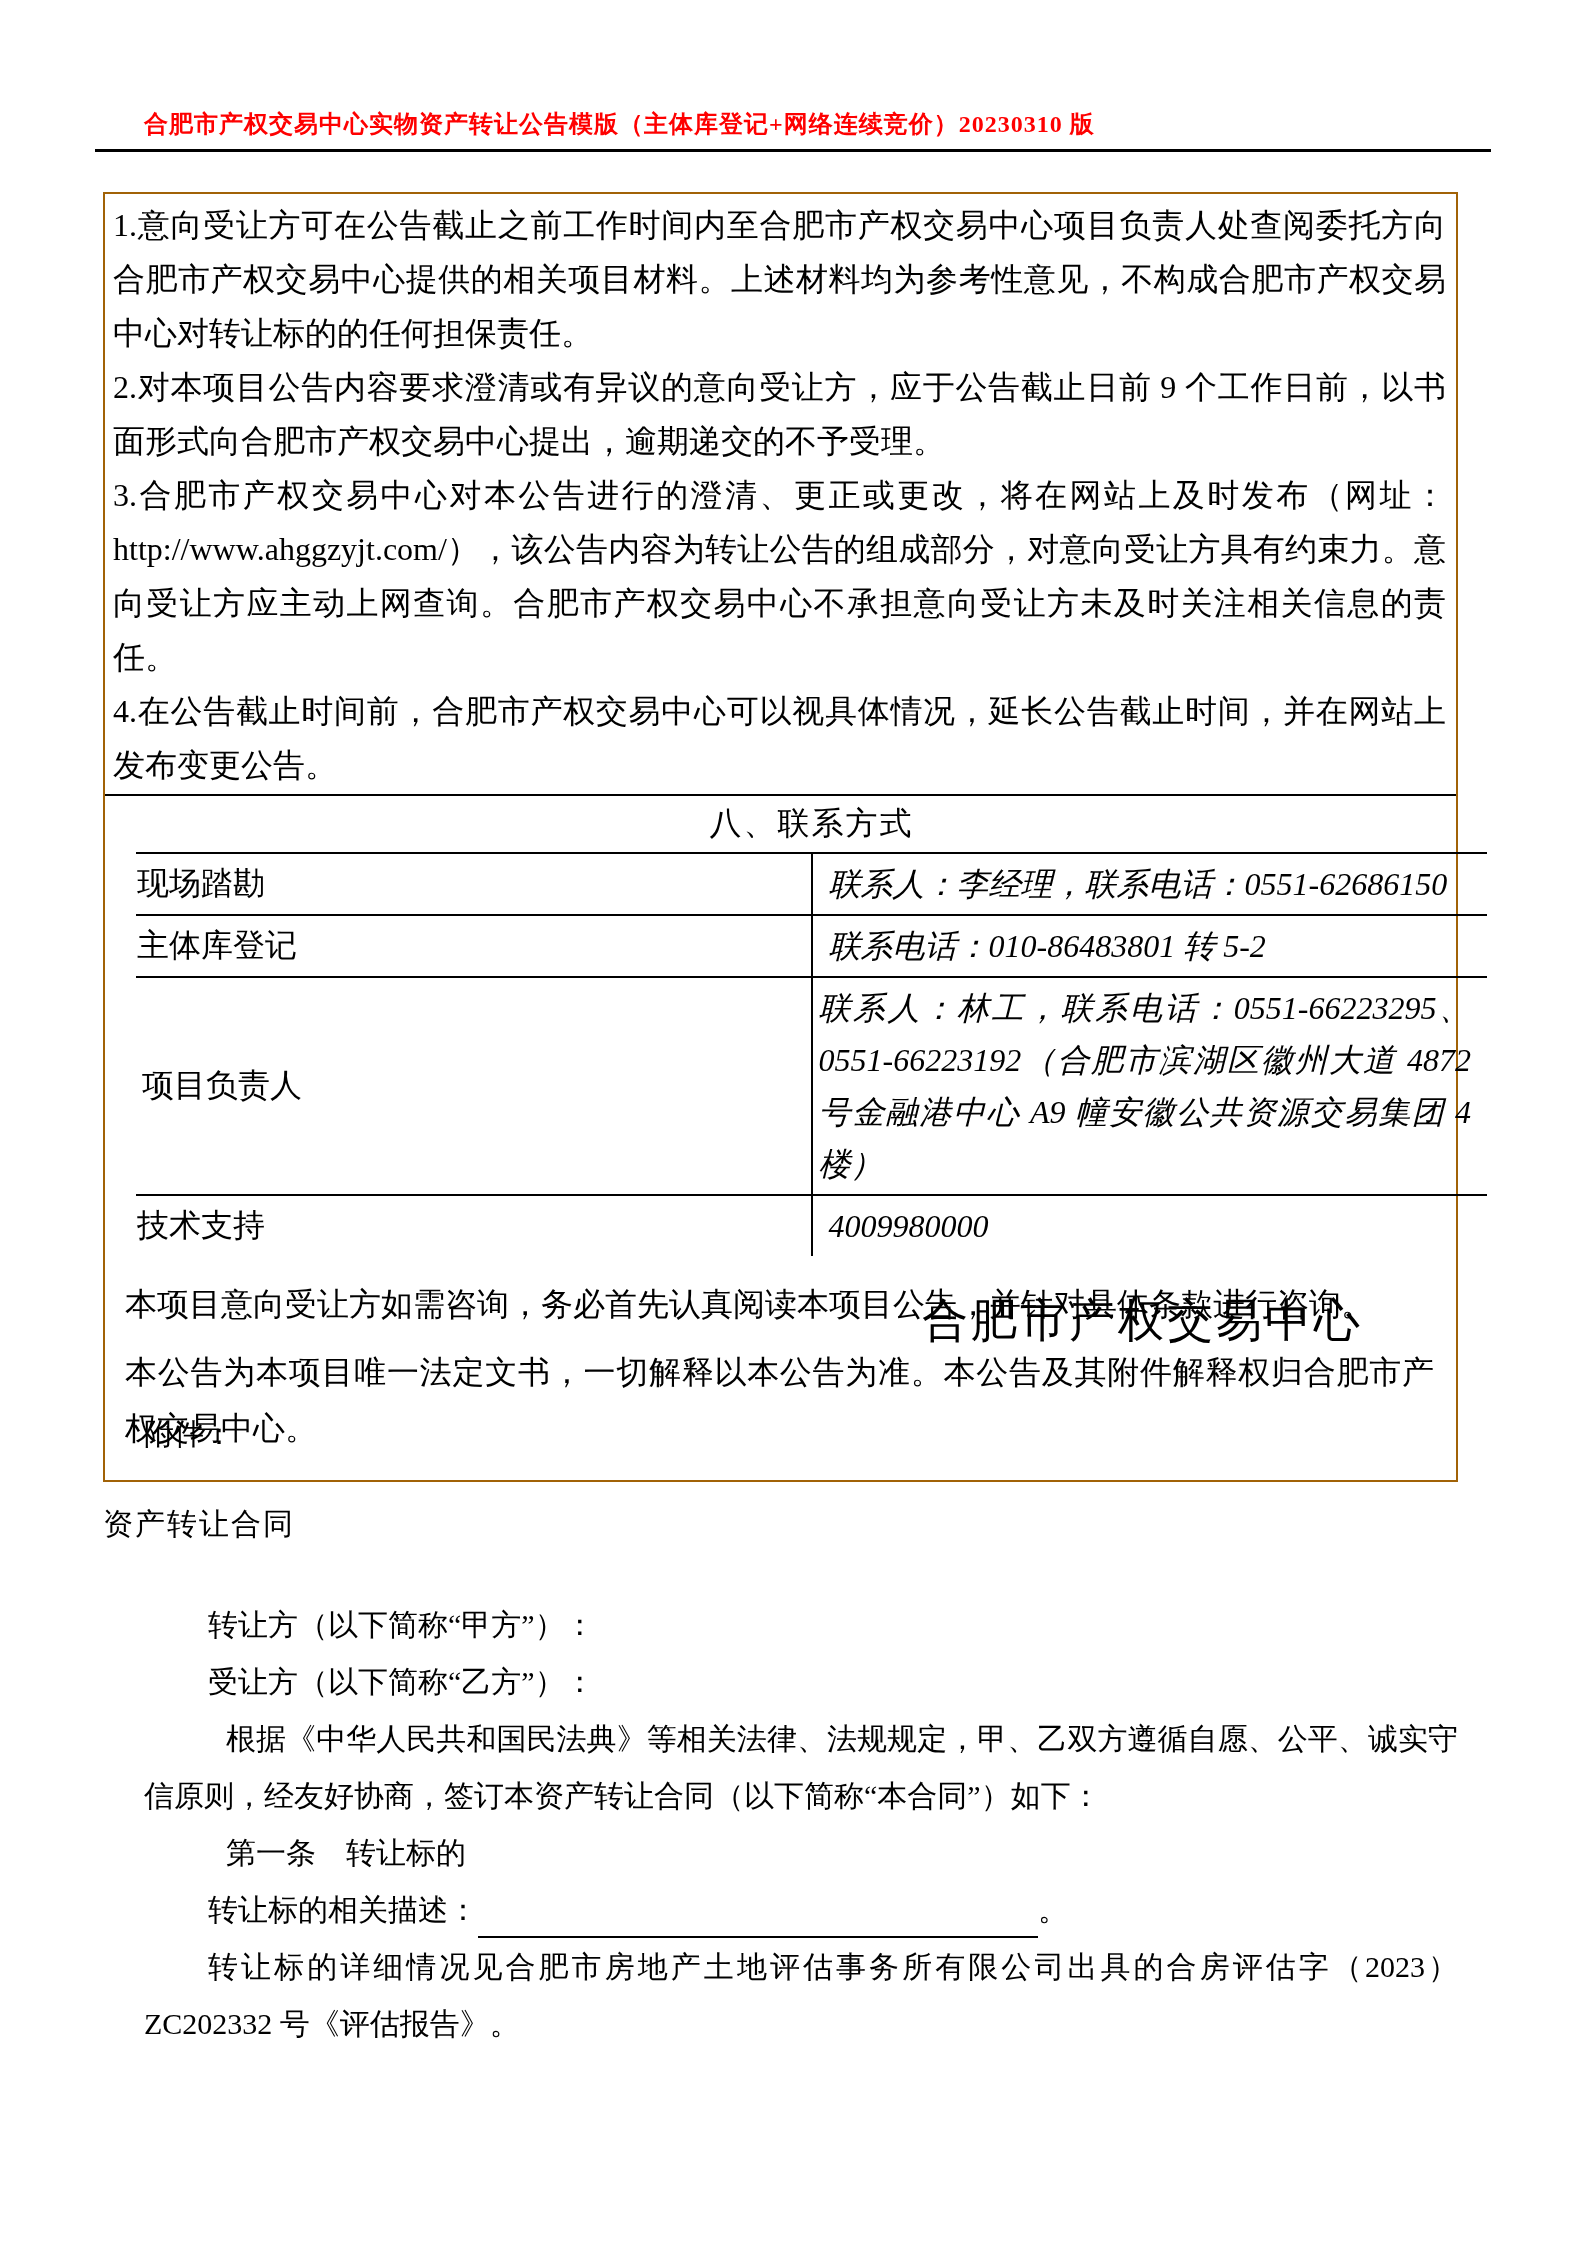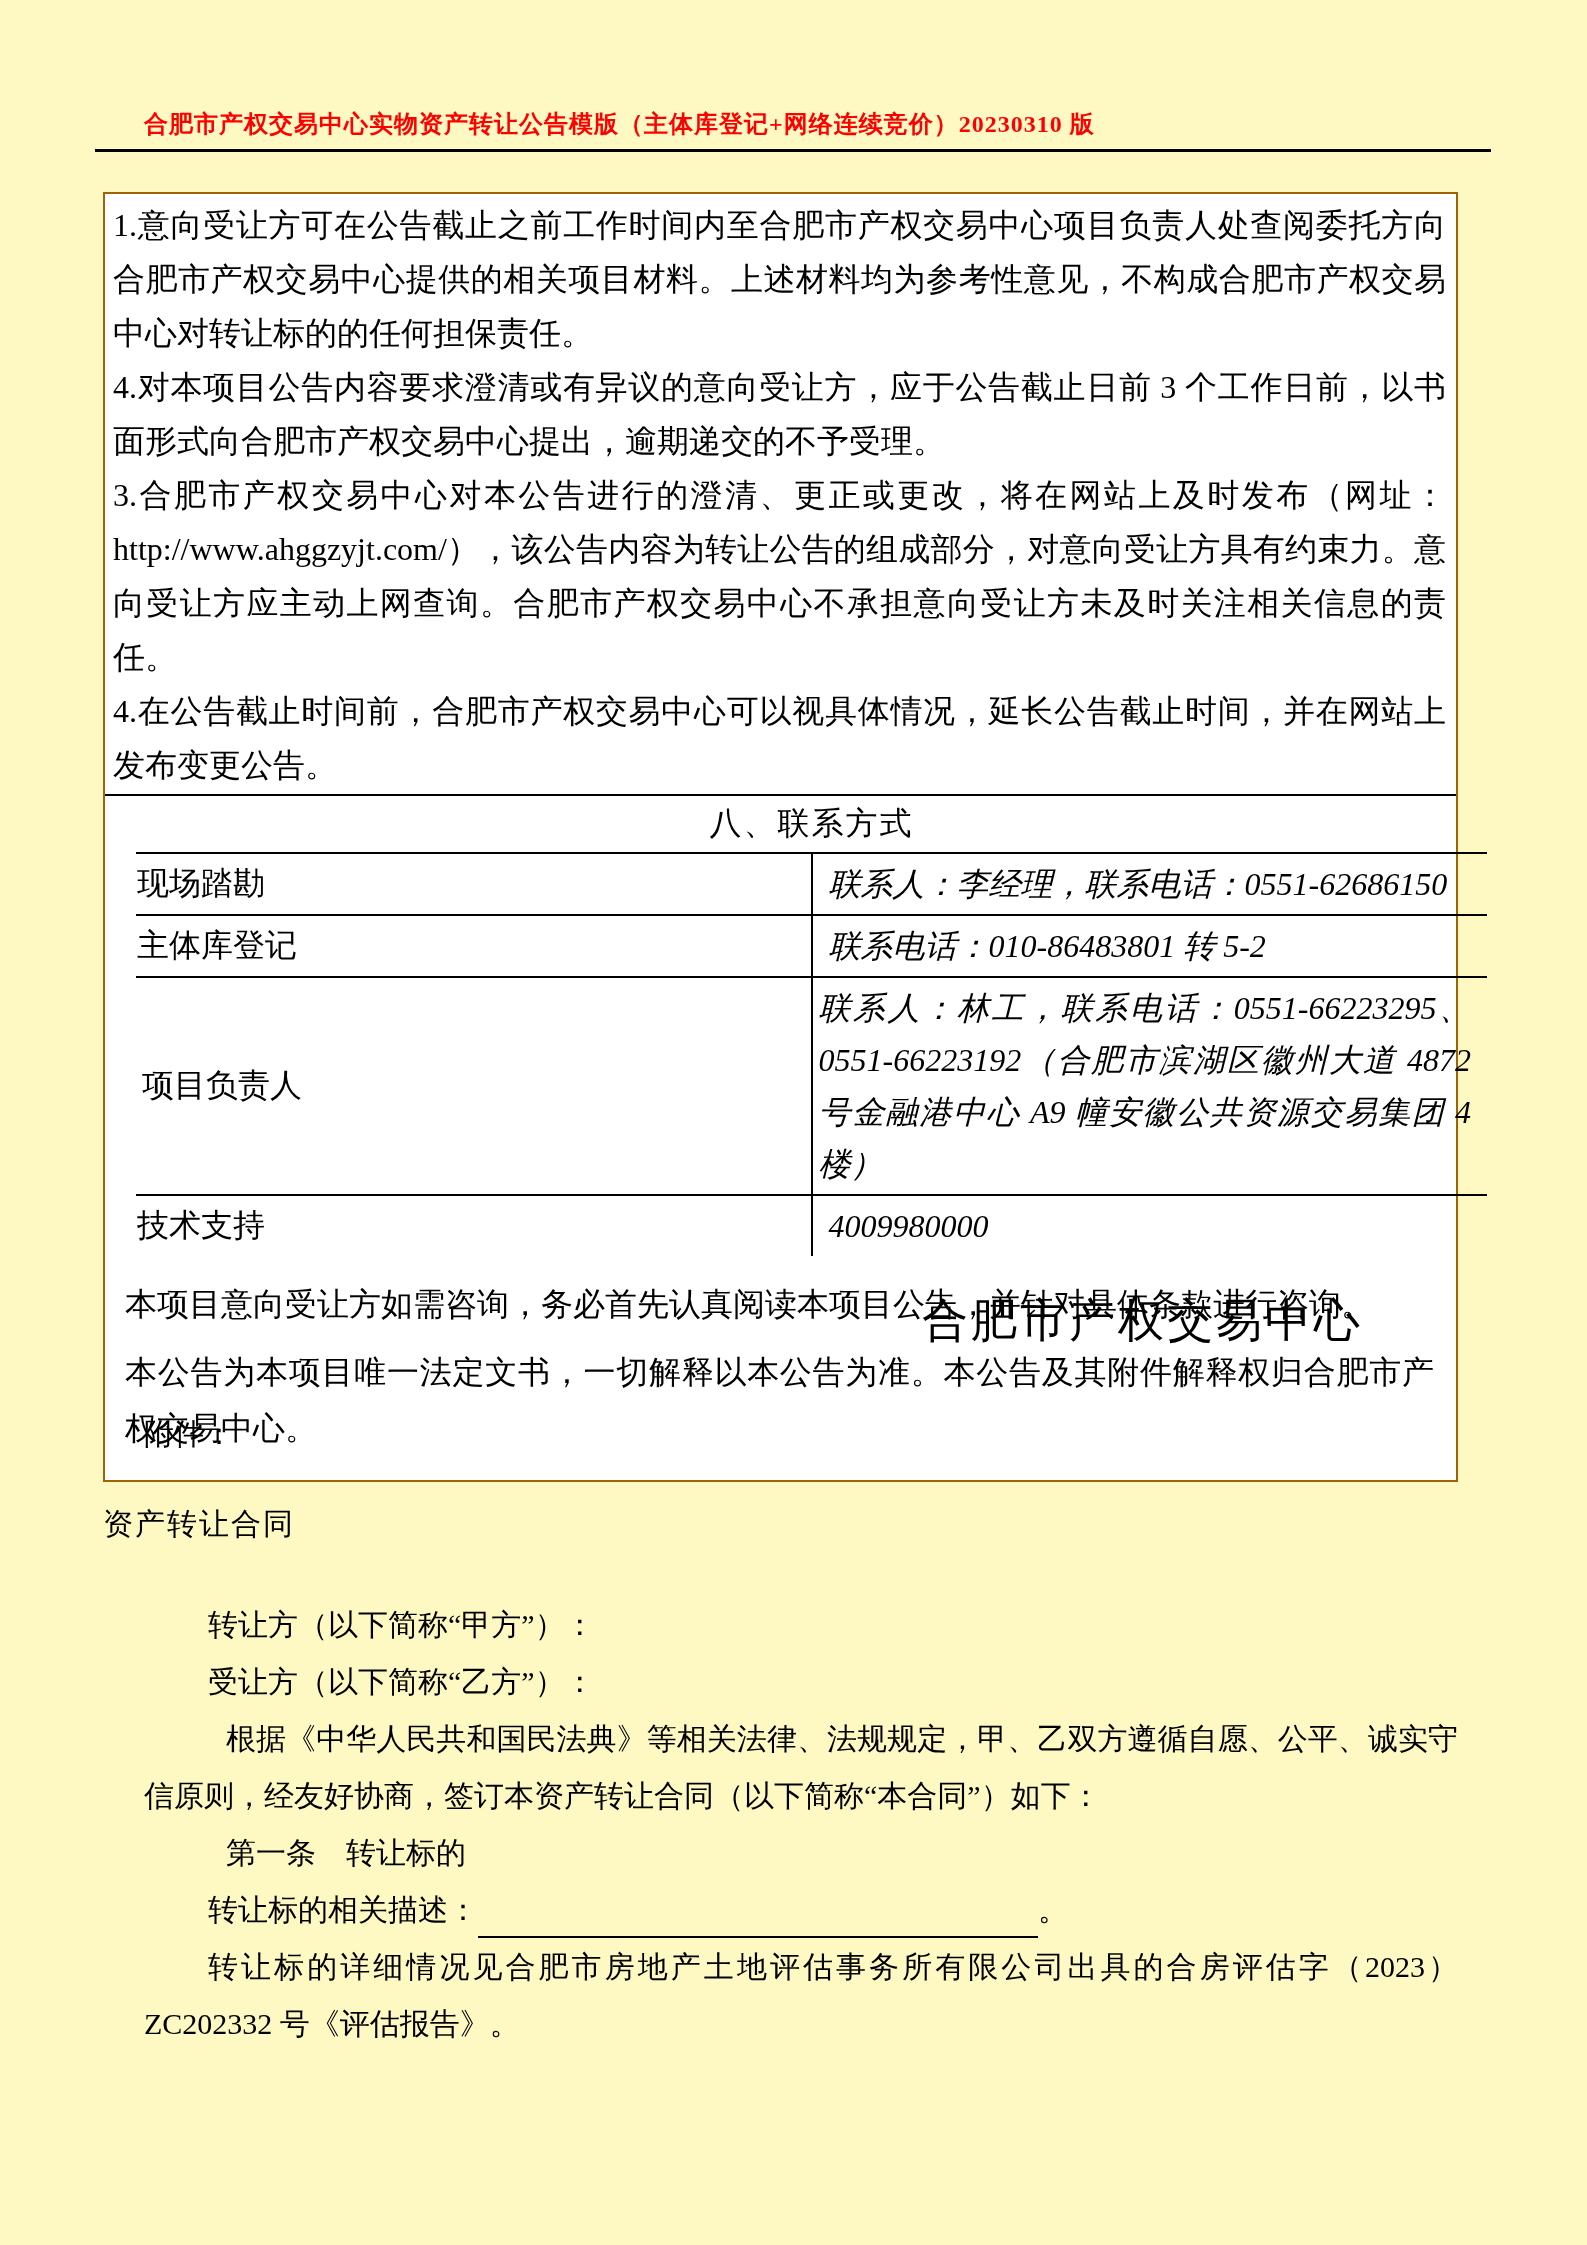--- a/index.html
+++ b/index.html
@@ -1,20 +1,20 @@
 <!DOCTYPE html>
 <html><head>
 <meta charset="utf-8">
 <style>
   html,body{margin:0;padding:0;background:#e8e8e8;}
   .page{
     position:relative;
     width:1587px;height:2245px;
     margin:0 auto;
-    background:#fef9c3;
+    background:#ffffff;
     font-family:"Liberation Serif","DejaVu Serif",serif;
     color:#000;
     overflow:hidden;
   }
   .red-header{
     position:absolute;top:108px;left:144px;
     font-size:24px;font-weight:bold;letter-spacing:1px;
     color:#fe0000;white-space:nowrap;
   }
   .top-rule{
@@ -78,21 +78,21 @@
 <body>
 
 <div class="page">
 
   <div class="red-header">合肥市产权交易中心实物资产转让公告模版（主体库登记+网络连续竞价）20230310 版</div>
   <div class="top-rule"></div>
 
   <div class="notice-box">
     <div class="box-paragraphs">
       <p>1.意向受让方可在公告截止之前工作时间内至合肥市产权交易中心项目负责人处查阅委托方向合肥市产权交易中心提供的相关项目材料。上述材料均为参考性意见，不构成合肥市产权交易中心对转让标的的任何担保责任。</p>
-      <p>4.对本项目公告内容要求澄清或有异议的意向受让方，应于公告截止日前 3 个工作日前，以书面形式向合肥市产权交易中心提出，逾期递交的不予受理。</p>
+      <p>2.对本项目公告内容要求澄清或有异议的意向受让方，应于公告截止日前 9 个工作日前，以书面形式向合肥市产权交易中心提出，逾期递交的不予受理。</p>
       <p>3.合肥市产权交易中心对本公告进行的澄清、更正或更改，将在网站上及时发布（网址：http://www.ahggzyjt.com/），该公告内容为转让公告的组成部分，对意向受让方具有约束力。意向受让方应主动上网查询。合肥市产权交易中心不承担意向受让方未及时关注相关信息的责任。</p>
       <p>4.在公告截止时间前，合肥市产权交易中心可以视具体情况，延长公告截止时间，并在网站上发布变更公告。</p>
     </div>
 
     <table class="contact-table">
       <tbody>
         <tr>
           <td class="tbl-title" colspan="2">八、联系方式</td>
         </tr>
         <tr>

